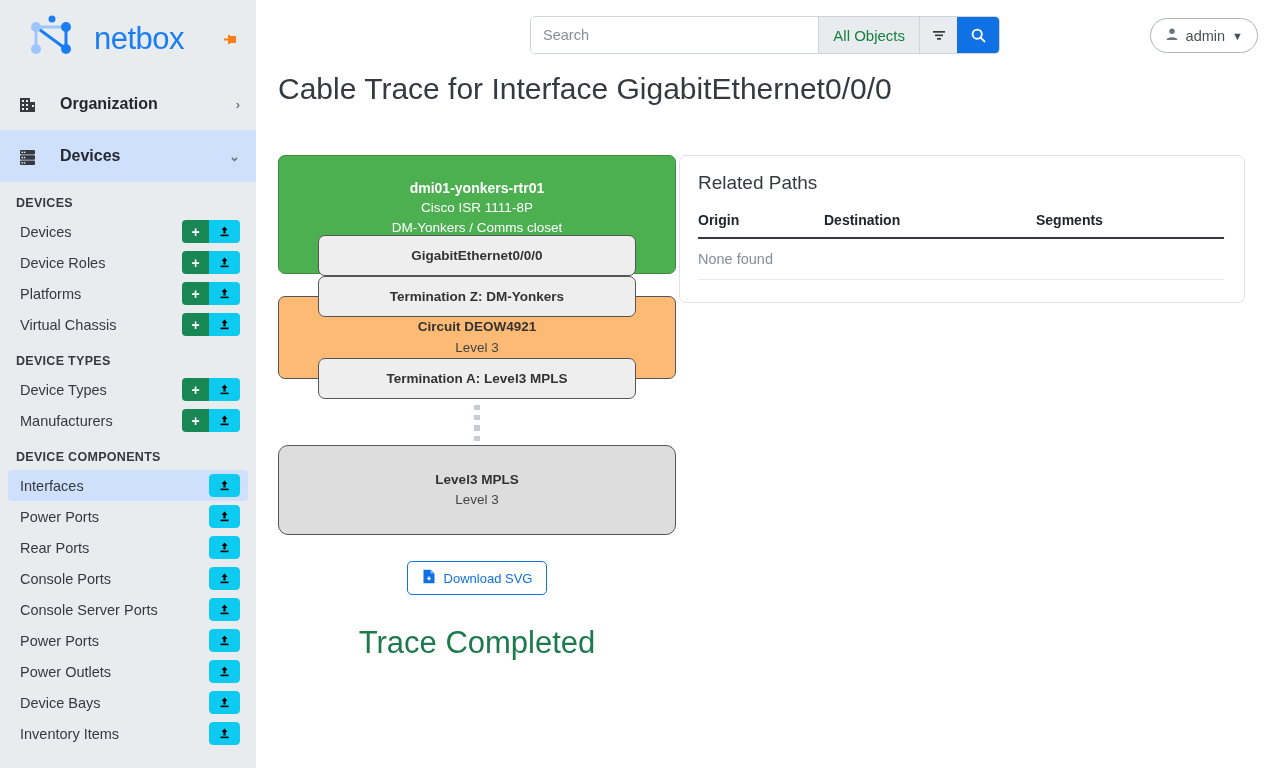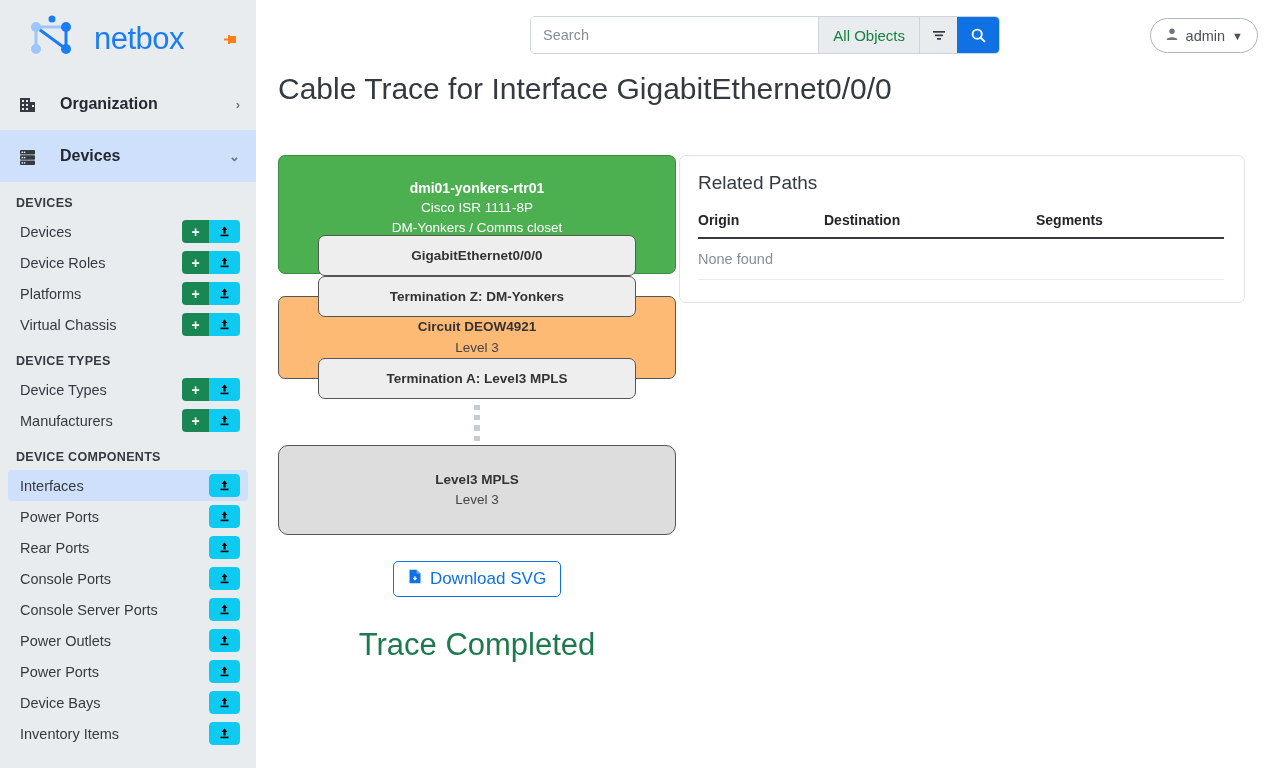--- a/index.html
+++ b/index.html
@@ -216,21 +216,21 @@
     margin-top: 4px;
   }
   .node-pn .p1 { font-size: 13.5px; font-weight: 700; color: #333; }
   .node-pn .p2 { font-size: 13.5px; color: #444; }
 
   .dl-wrap { display: flex; justify-content: center; margin-top: 26px; }
   .dl-btn {
     display: inline-flex; align-items: center; gap: 8px;
     border: 1px solid #1071e5; border-radius: 5px;
     background: #fff; color: #1071e5;
-    font-size: 17px; padding: 7px 14px;
+    font-size: 13px; padding: 7px 14px;
     cursor: pointer;
     font-family: "Liberation Sans", sans-serif;
   }
   .trace-status {
     text-align: center; margin-top: 30px;
     font-size: 31px; color: #1d7a4c;
   }
 
   
   .card {
@@ -450,32 +450,32 @@
       <span class="btn-grp">
         <span class="btn-imp solo">
           <svg width="13" height="13" viewBox="0 0 13 13">
               <path d="M6.5 1.5 L9.5 5 H7.6 V8.4 H5.4 V5 H3.5 Z" fill="#000"></path>
               <rect x="2.5" y="9.6" width="8" height="1.6" fill="#000"></rect>
             </svg>
         </span>
       </span>
     </div>
     <div class="nav-item">
+      <span class="ni-label">Power Ports</span>
+      <span class="btn-grp">
+        <span class="btn-imp solo">
+          <svg width="13" height="13" viewBox="0 0 13 13">
+              <path d="M6.5 1.5 L9.5 5 H7.6 V8.4 H5.4 V5 H3.5 Z" fill="#000"></path>
+              <rect x="2.5" y="9.6" width="8" height="1.6" fill="#000"></rect>
+            </svg>
+        </span>
+      </span>
+    </div>
+    <div class="nav-item">
       <span class="ni-label">Power Outlets</span>
-      <span class="btn-grp">
-        <span class="btn-imp solo">
-          <svg width="13" height="13" viewBox="0 0 13 13">
-              <path d="M6.5 1.5 L9.5 5 H7.6 V8.4 H5.4 V5 H3.5 Z" fill="#000"></path>
-              <rect x="2.5" y="9.6" width="8" height="1.6" fill="#000"></rect>
-            </svg>
-        </span>
-      </span>
-    </div>
-    <div class="nav-item">
-      <span class="ni-label">Power Ports</span>
       <span class="btn-grp">
         <span class="btn-imp solo">
           <svg width="13" height="13" viewBox="0 0 13 13">
               <path d="M6.5 1.5 L9.5 5 H7.6 V8.4 H5.4 V5 H3.5 Z" fill="#000"></path>
               <rect x="2.5" y="9.6" width="8" height="1.6" fill="#000"></rect>
             </svg>
         </span>
       </span>
     </div>
     <div class="nav-item">

